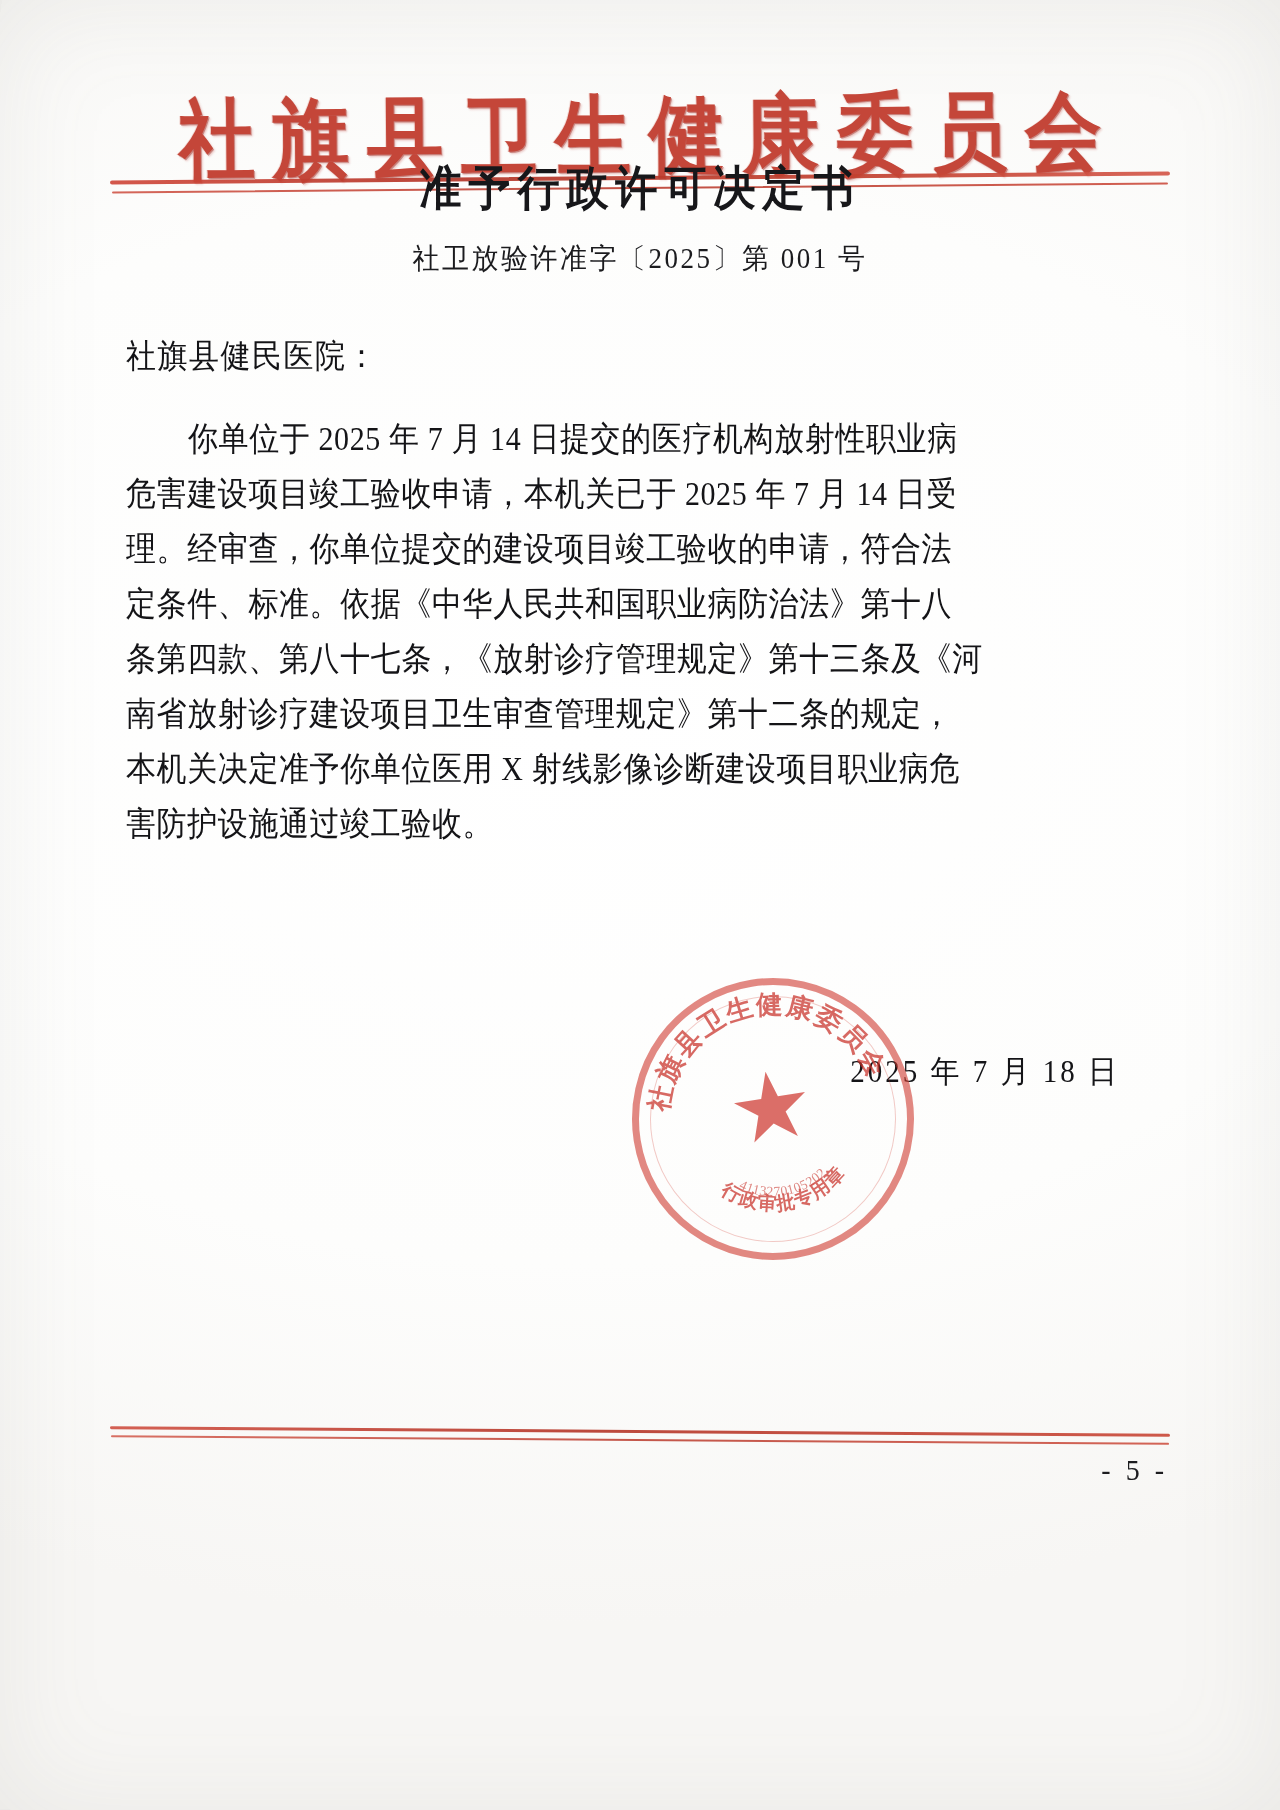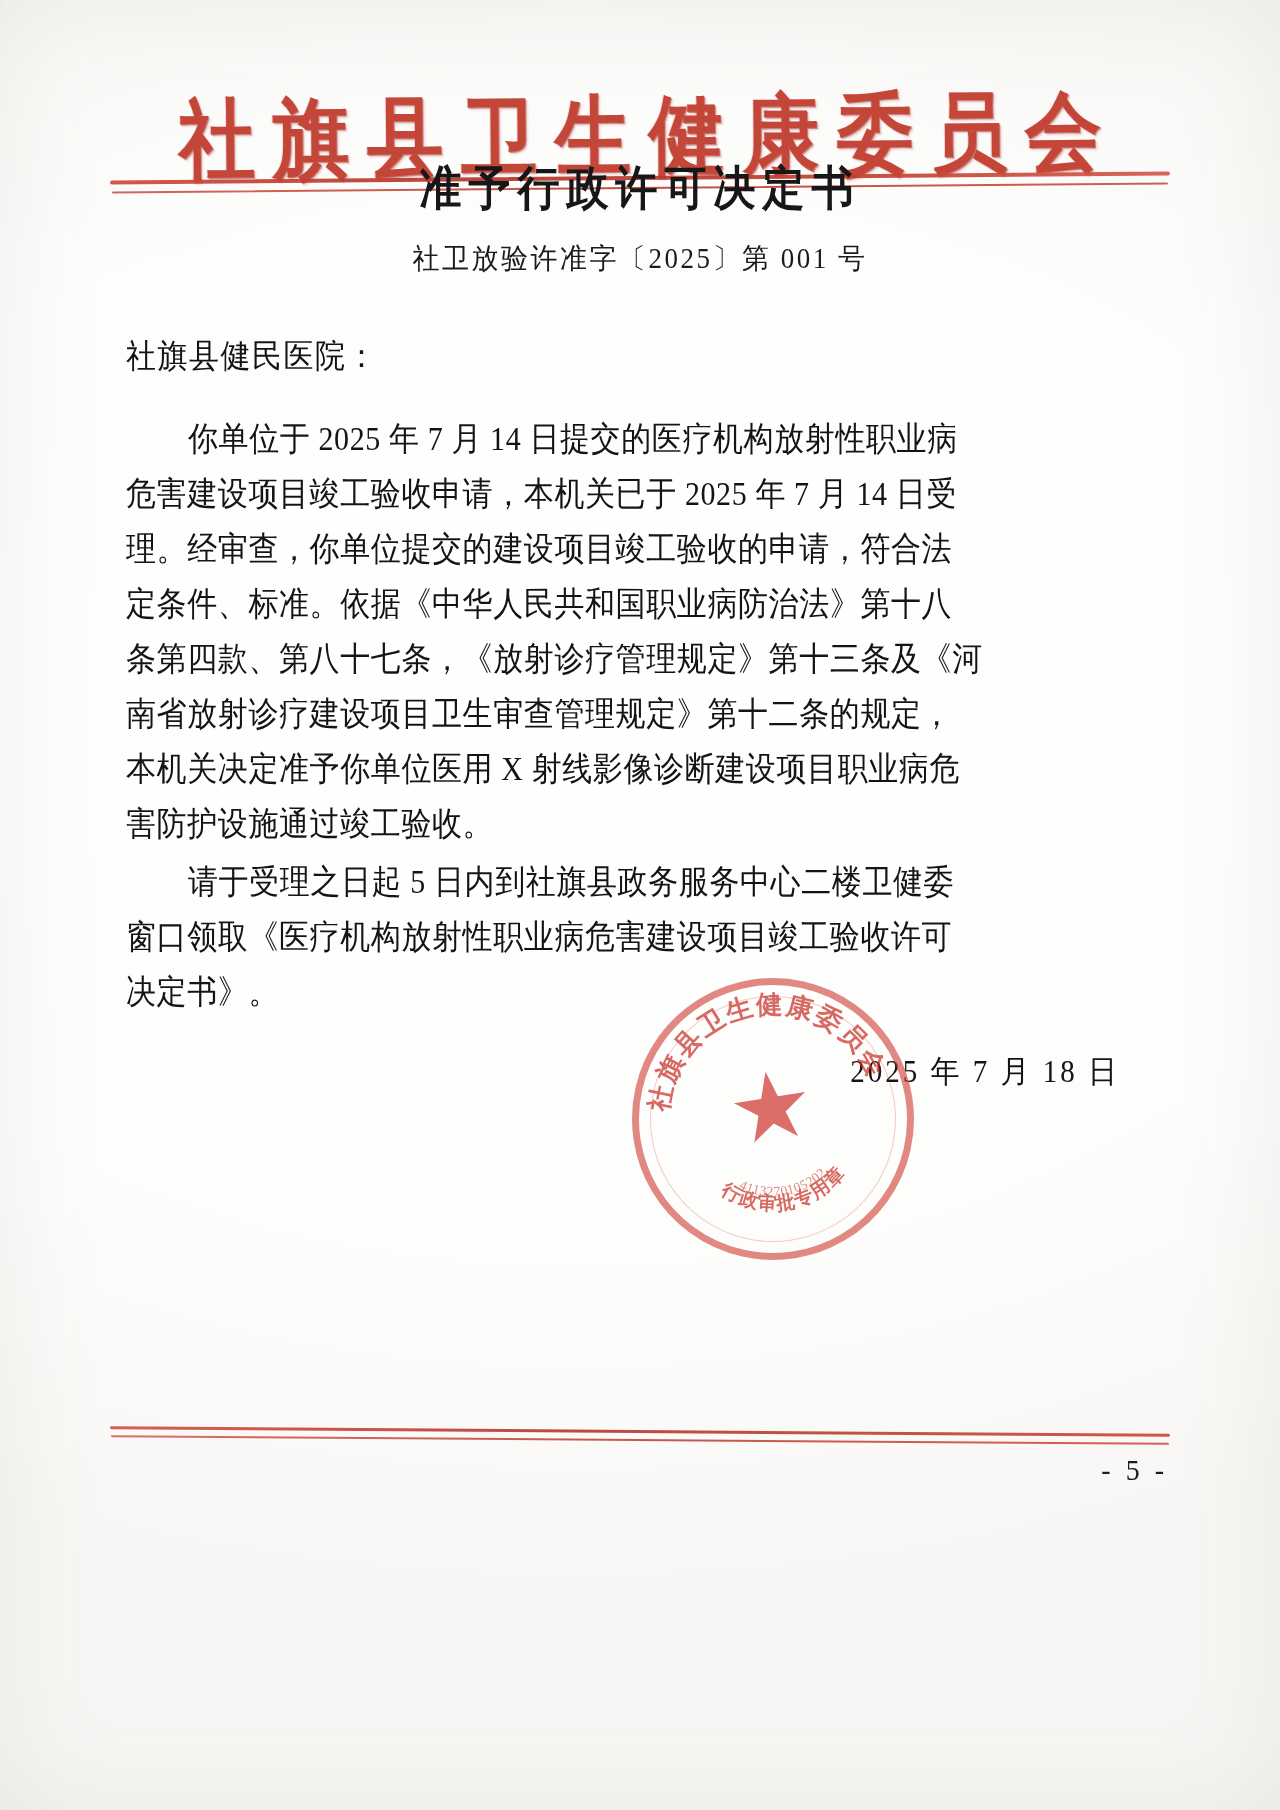--- a/index.html
+++ b/index.html
@@ -214,25 +214,20 @@
       <div class="para-line">理。经审查，你单位提交的建设项目竣工验收的申请，符合法</div>
       <div class="para-line">定条件、标准。依据《中华人民共和国职业病防治法》第十八</div>
       <div class="para-line">条第四款、第八十七条，《放射诊疗管理规定》第十三条及《河</div>
       <div class="para-line">南省放射诊疗建设项目卫生审查管理规定》第十二条的规定，</div>
       <div class="para-line">本机关决定准予你单位医用 X 射线影像诊断建设项目职业病危</div>
       <div class="para-line">害防护设施通过竣工验收。</div>
     </div>
 
     <div class="para-gap"></div>
 
-    <div>
-      <div class="para-line indent">请于受理之日起 5 日内到社旗县政务服务中心二楼卫健委</div>
-      <div class="para-line">窗口领取《医疗机构放射性职业病危害建设项目竣工验收许可</div>
-      <div class="para-line">决定书》。</div>
-    </div>
   </div>
 
   <div class="date-line">2025 年 7 月 18 日</div>
 
   <div class="seal">
     <svg class="seal-arc" viewBox="0 0 254 254">
       <defs>
         <path id="arcTop" d="M 27 127 A 100 100 0 0 1 227 127"></path>
         <path id="arcBottom" d="M 41 127 A 86 86 0 0 0 213 127"></path>
         <path id="arcNum" d="M 54 127 A 73 73 0 0 0 200 127"></path>

